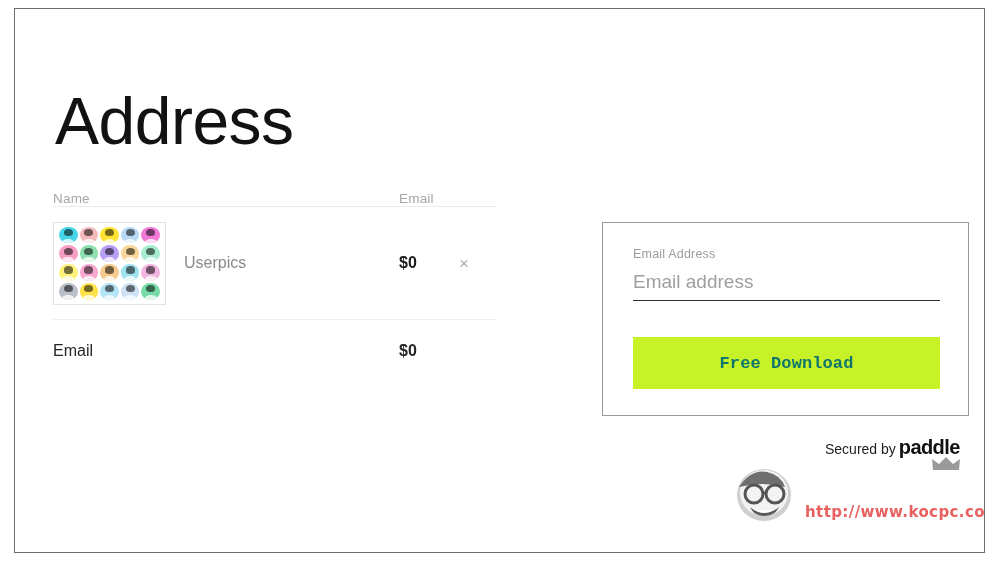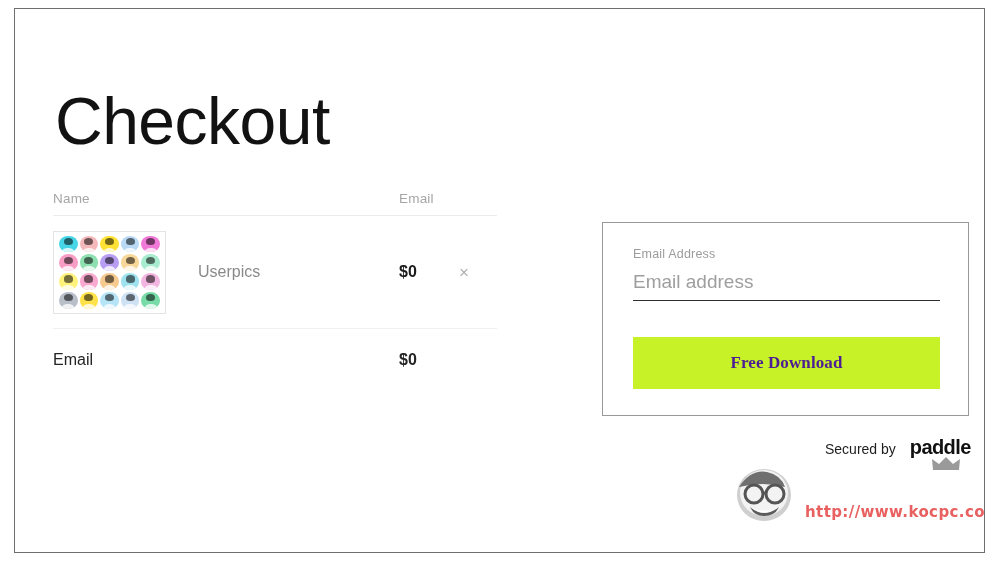--- a/index.html
+++ b/index.html
@@ -49,21 +49,21 @@
   
   .order-table {
     position: absolute;
     left: 38px;
     top: 182px;
     width: 444px;
   }
   .table-head {
     display: flex;
     align-items: flex-end;
-    padding-bottom: 9px;
+    padding-bottom: 0;
     border-bottom: 1px solid #ececec;
   }
   .col-name { width: 346px; }
   .col-price { width: 60px; }
   .col-action { width: 38px; }
   .th {
     font-size: 13.5px;
     color: #a6a6a6;
     font-weight: 400;
     letter-spacing: 0.2px;
@@ -121,21 +121,21 @@
     bottom: -16%;
     width: 64%;
     height: 44%;
     border-radius: 46% 46% 0 0;
     background: rgba(255,255,255,0.78);
   }
 
   .item-label {
     font-size: 16px;
     color: #8a8a8a;
-    margin-left: 32px;
+    margin-left: 18px;
     font-weight: 400;
   }
   .item-price {
     width: 60px;
     font-size: 16px;
     color: #1b1b1b;
     font-weight: 600;
   }
   .item-remove {
     width: 38px;
@@ -210,36 +210,36 @@
     font-weight: 300;
   }
   .cta-button {
     position: absolute;
     left: 30px;
     top: 114px;
     width: 307px;
     height: 52px;
     background: #c6f227;
     border: none;
-    color: #4c1d95;
+    color: #0f766e;
     font-size: 17px;
     font-weight: 700;
-    font-family: Liberation Serif, serif;
+    font-family: Liberation Mono, monospace;
     cursor: pointer;
     letter-spacing: 0.1px;
   }
 
   
   .secured {
     position: absolute;
     left: 810px;
     top: 427px;
     display: flex;
     align-items: baseline;
-    gap: 14px;
+    gap: 3px;
   }
   .secured-text {
     font-size: 14px;
     color: #1e1e1e;
     font-weight: 400;
   }
   .secured-brand {
     font-size: 20px;
     color: #111111;
     font-weight: 800;
@@ -291,21 +291,21 @@
     width: 30px;
     height: 16px;
   }
 </style>
 </head>
 <body>
 
 <div id="screenshot">
   <div class="page-frame">
 
-    <h1 class="page-title">Checkout</h1>
+    <h1 class="page-title">Address</h1>
 
     <div class="order-table">
 
       <div class="table-head">
         <div class="col-name th">Name</div>
         <div class="col-price th">Email</div>
         <div class="col-action"></div>
       </div>
 
       <div class="item-row">

